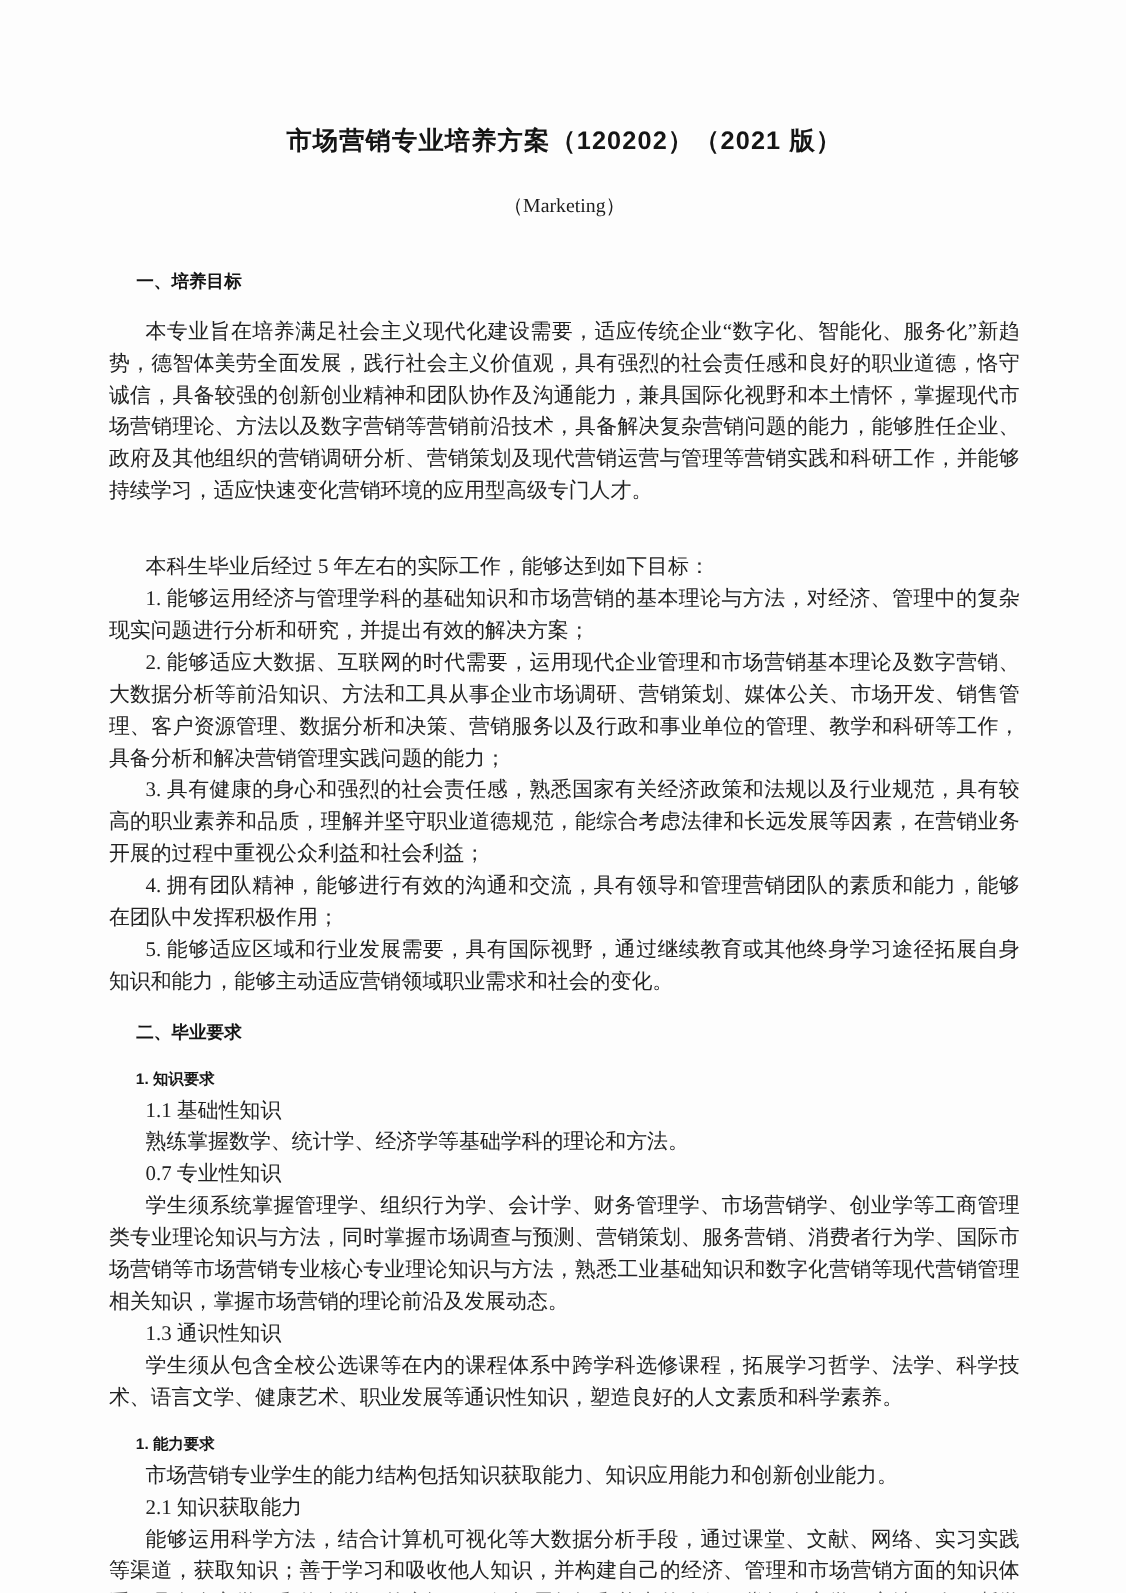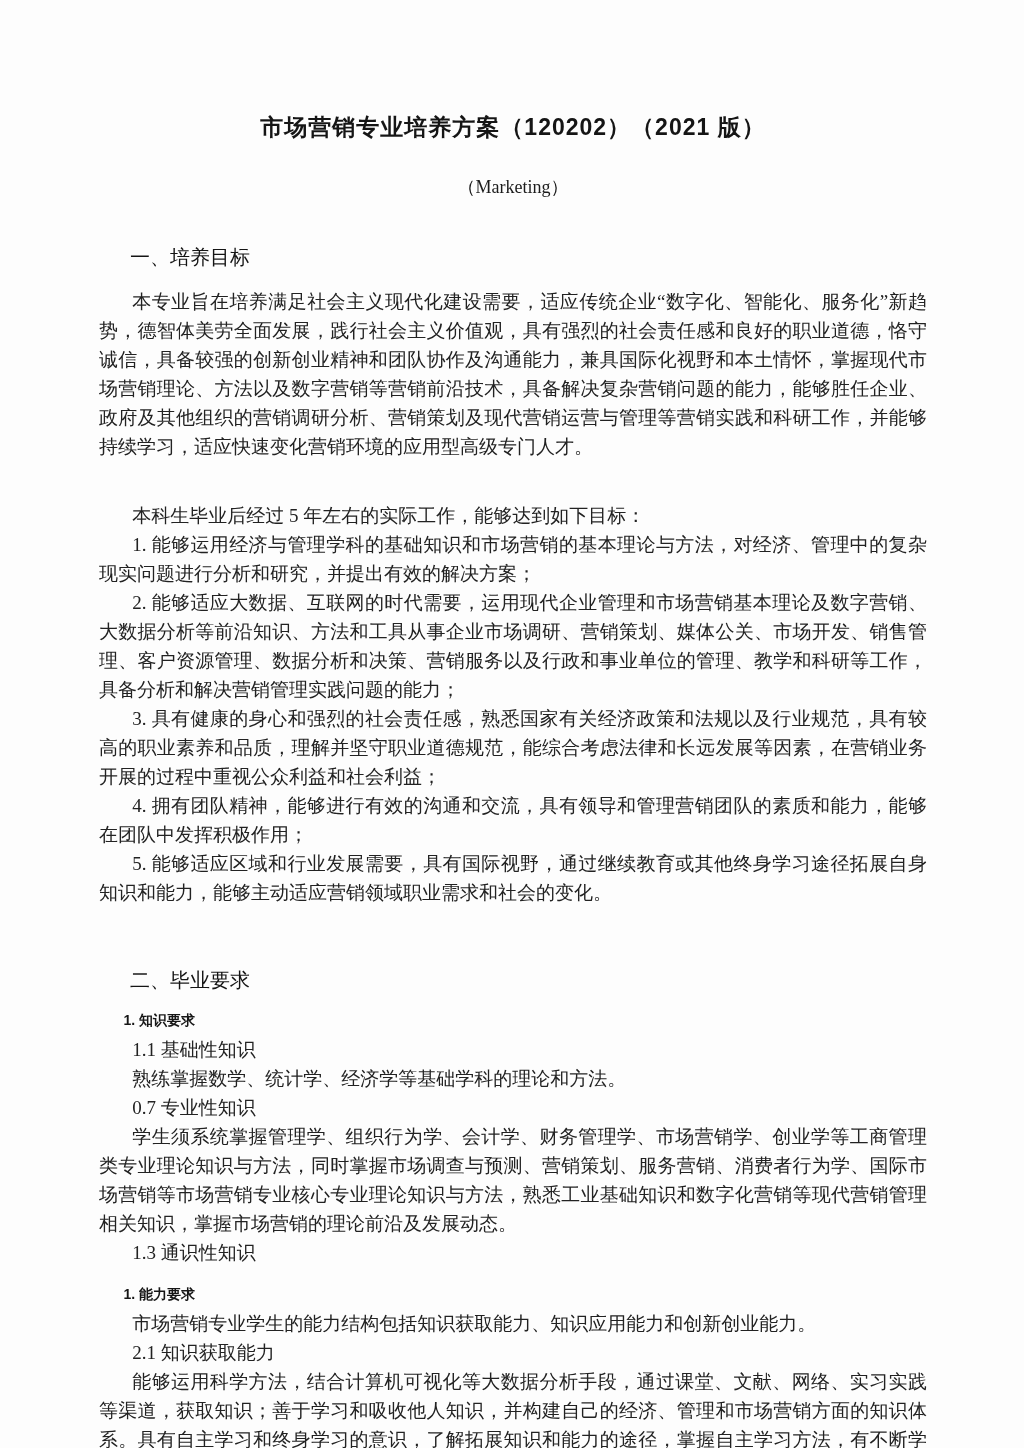--- a/index.html
+++ b/index.html
@@ -38,22 +38,22 @@
     font-weight: 400;
     font-size: 18px;
     line-height: 26px;
     text-align: center;
     color: #1c1c1c;
   }
   .sec-heading {
     margin: 44px 0 0 0;
     padding-left: 1.55em;
     font-family: "Liberation Sans", "DejaVu Sans", sans-serif;
-    font-weight: 400;
-    font-size: 20px;
+    font-weight: 700;
+    font-size: 16px;
     line-height: 26px;
     color: #141414;
   }
   p.body {
     margin: 0;
     font-size: 19px;
     line-height: 29px;
     text-align: justify;
     text-indent: 1.75em;
     color: #222;
@@ -62,21 +62,21 @@
   p.gap-top { margin-top: 40px; }
   .sub-bold {
     margin: 13px 0 0 0;
     font-family: "Liberation Sans", "DejaVu Sans", sans-serif;
     font-weight: 700;
     font-size: 14px;
     line-height: 29px;
     text-indent: 1.75em;
     color: #161616;
   }
-  .sec2-gap { margin-top: 60px; }
+  .sec2-gap { margin-top: 20px; }
 </style>
 </head>
 <body>
 
 <div class="page">
 
   <h1 class="doc-title">市场营销专业培养方案（120202）（2021 版）</h1>
   <div class="doc-subtitle">（Marketing）</div>
 
   <div class="sec-heading">一、培养目标</div>
@@ -92,19 +92,20 @@
   <p class="body">5. 能够适应区域和行业发展需要，具有国际视野，通过继续教育或其他终身学习途径拓展自身知识和能力，能够主动适应营销领域职业需求和社会的变化。</p>
 
   <div class="sec-heading sec2-gap">二、毕业要求</div>
 
   <div class="sub-bold">1. 知识要求</div>
   <p class="body">1.1 基础性知识</p>
   <p class="body">熟练掌握数学、统计学、经济学等基础学科的理论和方法。</p>
   <p class="body">0.7 专业性知识</p>
   <p class="body">学生须系统掌握管理学、组织行为学、会计学、财务管理学、市场营销学、创业学等工商管理类专业理论知识与方法，同时掌握市场调查与预测、营销策划、服务营销、消费者行为学、国际市场营销等市场营销专业核心专业理论知识与方法，熟悉工业基础知识和数字化营销等现代营销管理相关知识，掌握市场营销的理论前沿及发展动态。</p>
   <p class="body">1.3 通识性知识</p>
+  <p class="body">学生须从包含全校公选课等在内的课程体系中跨学科选修课程，拓展学习哲学、法学、科学技术、语言文学、健康艺术、职业发展等通识性知识，塑造良好的人文素质和科学素养。</p>
 
   <div class="sub-bold">1. 能力要求</div>
   <p class="body">市场营销专业学生的能力结构包括知识获取能力、知识应用能力和创新创业能力。</p>
   <p class="body">2.1 知识获取能力</p>
   <p class="body">能够运用科学方法，结合计算机可视化等大数据分析手段，通过课堂、文献、网络、实习实践等渠道，获取知识；善于学习和吸收他人知识，并构建自己的经济、管理和市场营销方面的知识体系。具有自主学习和终身学习的意识，了解拓展知识和能力的途径，掌握自主学习方法，有不断学习和适应发展的能力。</p>
 
 </div>
 
 </body></html>

